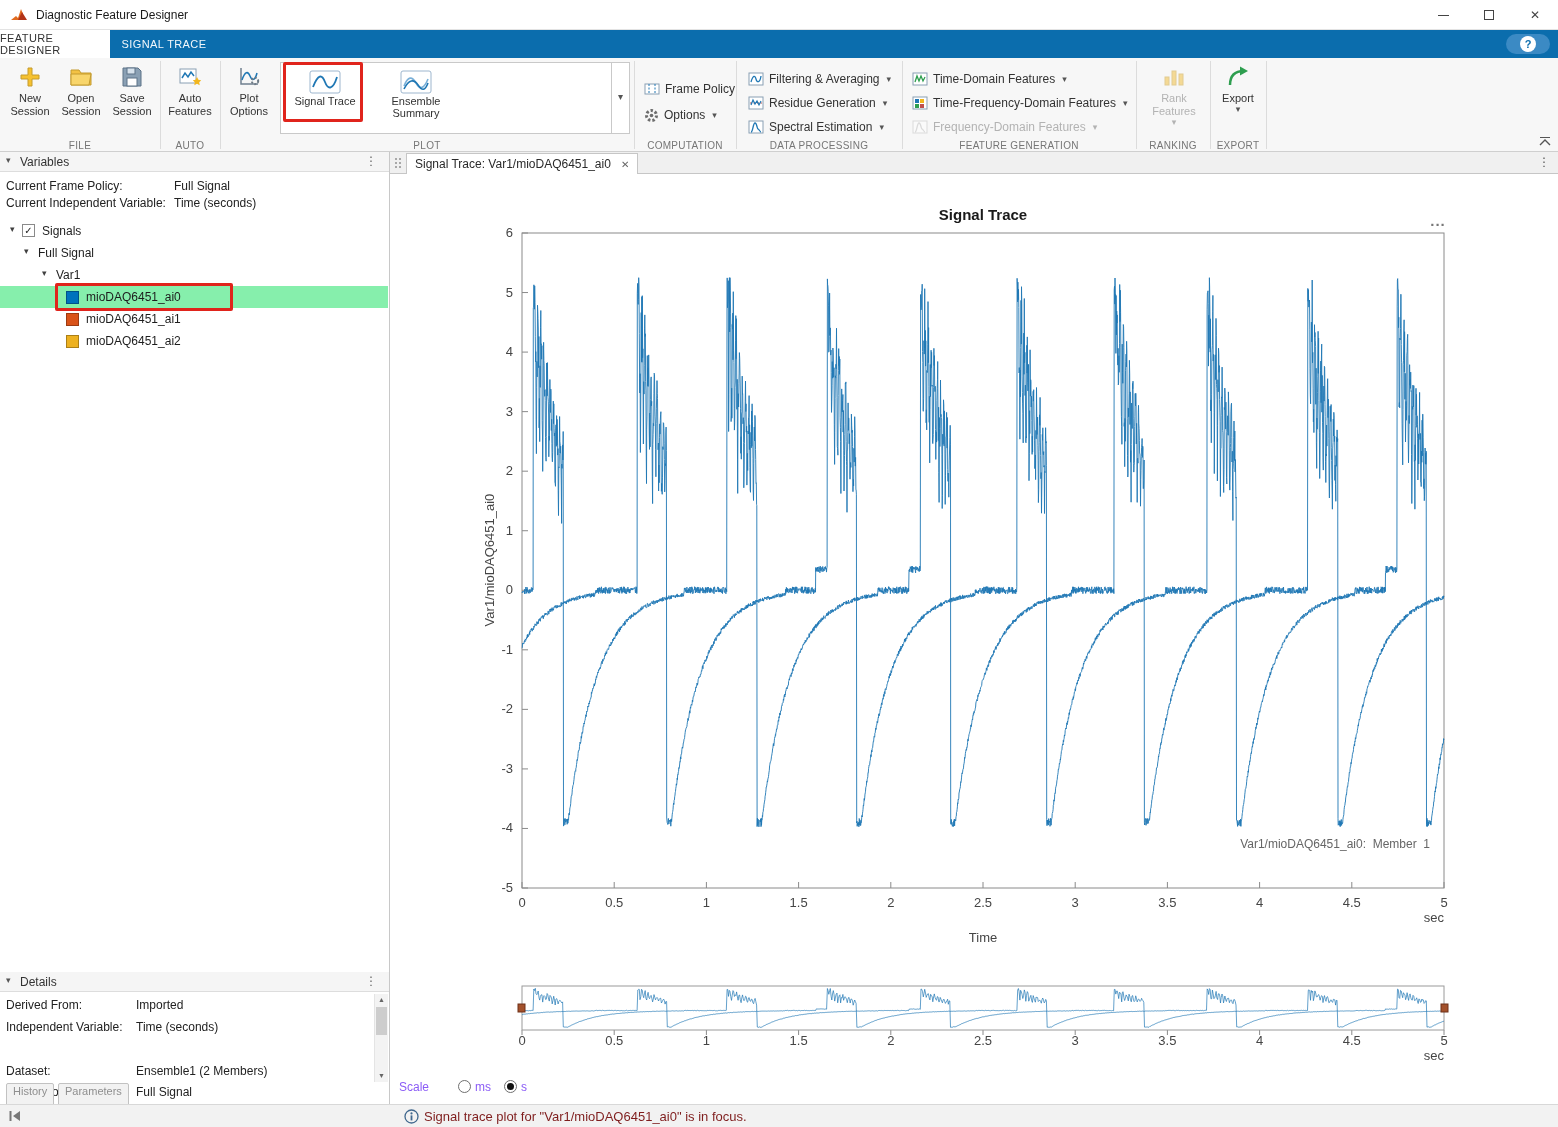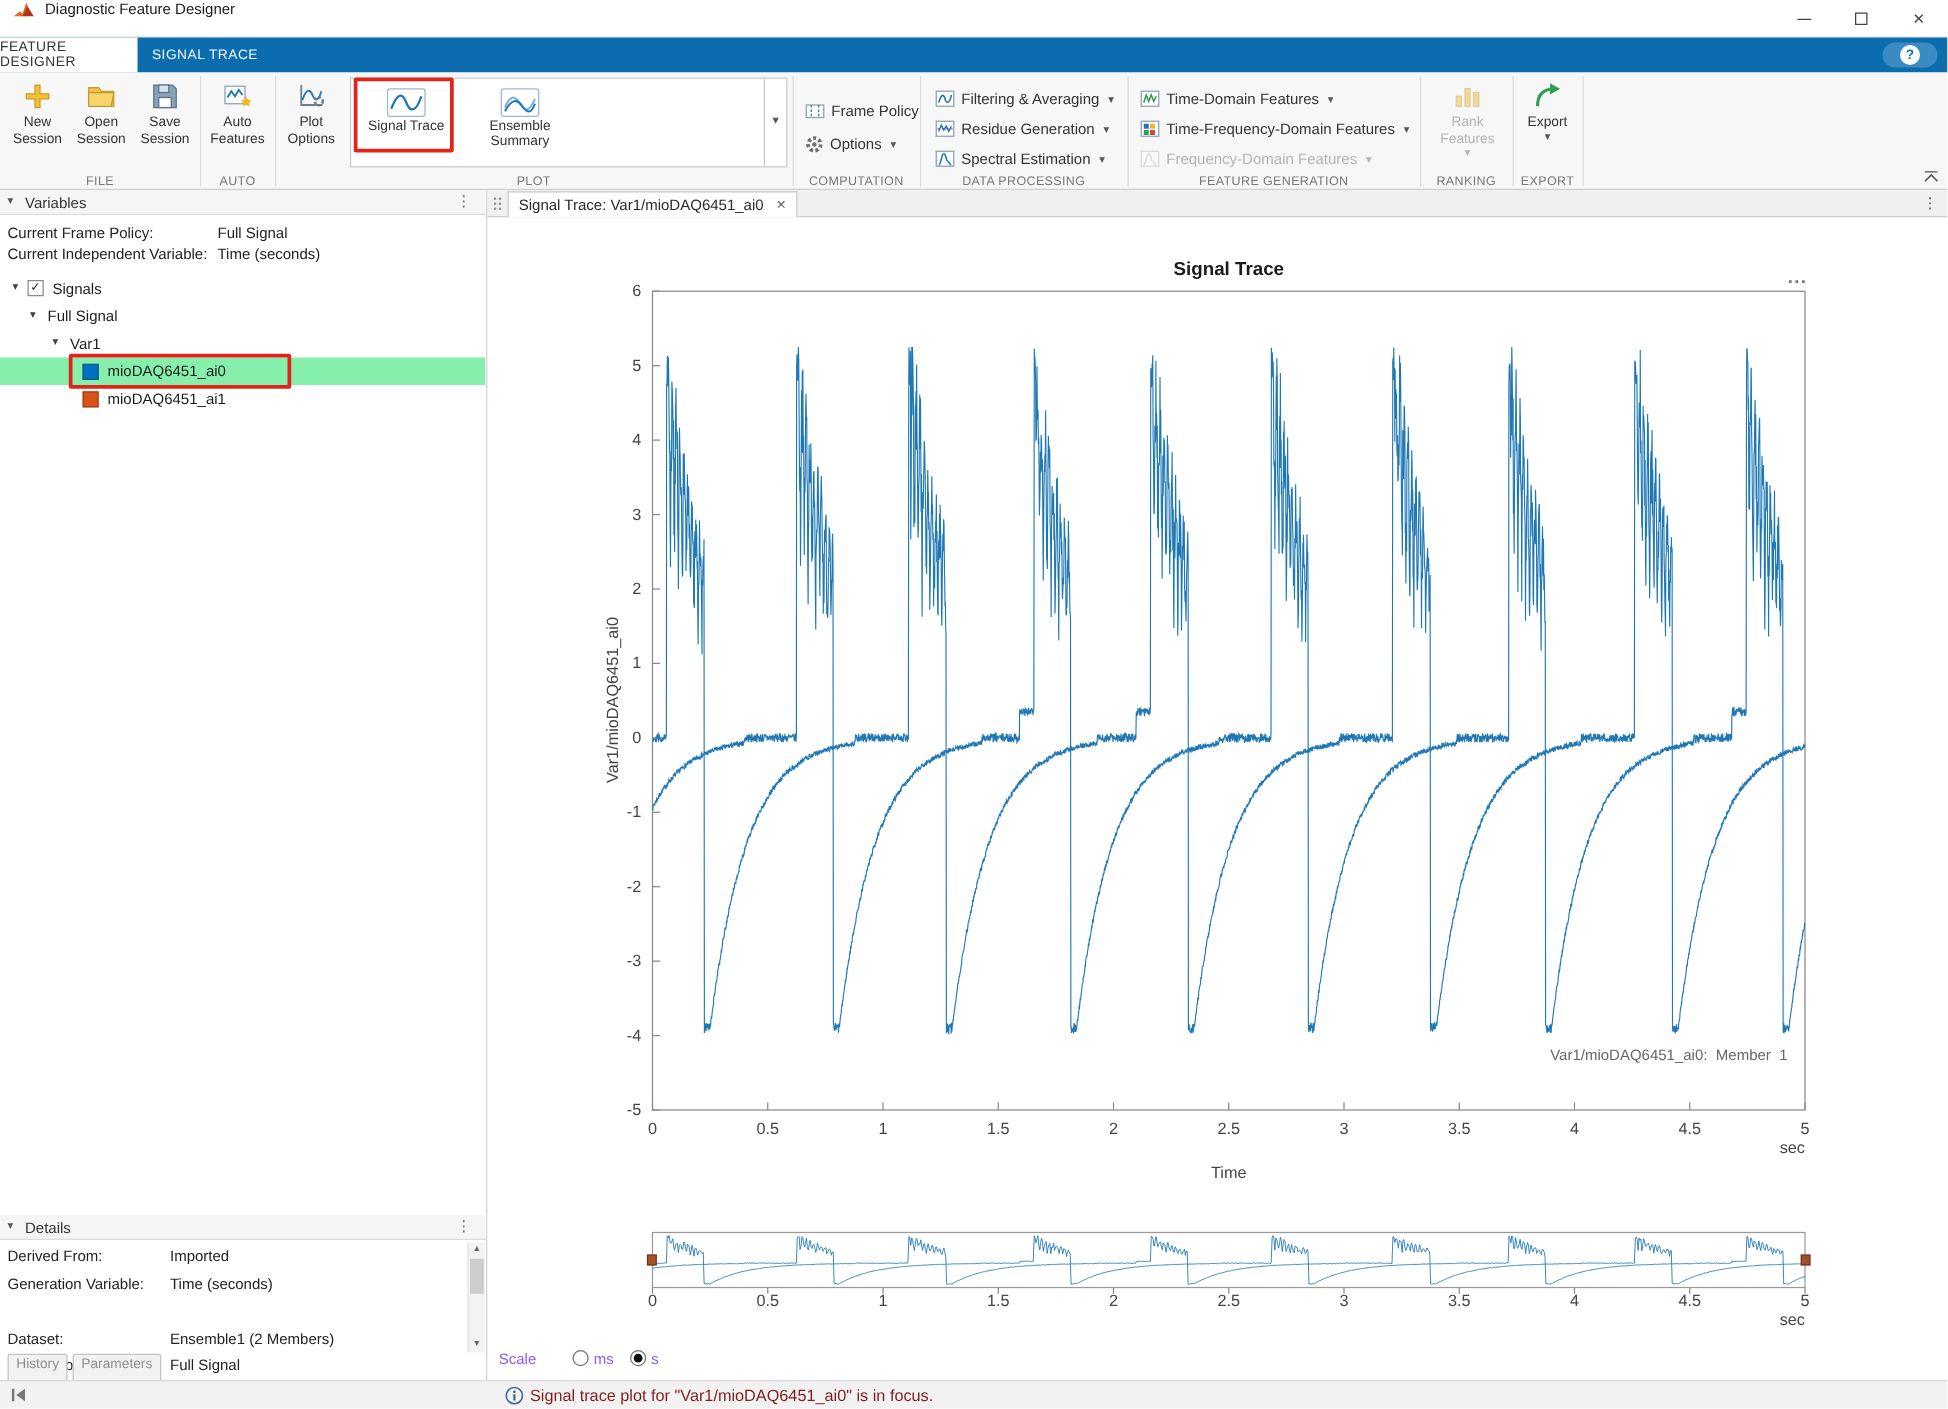--- a/index.html
+++ b/index.html
@@ -1,20 +1,20 @@
 <!DOCTYPE html>
 <html><head>
 <meta charset="utf-8">
 <style>
 *{margin:0;padding:0;box-sizing:border-box}
 html,body{width:1558px;height:1127px}
 body{font-family:"Liberation Sans",sans-serif;font-size:12px;color:#222;background:#fff;position:relative;overflow:hidden}
 svg{display:block}
 
-#titlebar{position:absolute;left:0;top:0;width:1558px;height:30px;background:#fff;border-bottom:1px solid #e3e3e3;display:flex;align-items:flex-start}
+#titlebar{position:absolute;left:0;top:0;width:1558px;height:30px;background:#fff;border-bottom:1px solid #e3e3e3;display:flex;align-items:center}
 #titlebar .mlogo{margin:0 8px 0 10px}
 #titlebar .title-text{font-size:12px;color:#1a1a1a}
 #wctrls{position:absolute;right:0;top:0;height:30px;display:flex}
 .wbtn{width:46px;height:30px;display:flex;align-items:center;justify-content:center;color:#444;font-size:12px;cursor:default}
 .ic-min{width:11px;height:1px;background:#444;display:block}
 .ic-max{width:10px;height:10px;border:1px solid #444;display:block}
 
 #tabstrip{position:absolute;left:0;top:30px;width:1558px;height:28px;background:#0b6dad}
 .apptab{position:absolute;top:0;height:28px;display:flex;align-items:center;justify-content:center;font-size:11px;letter-spacing:.4px}
 .apptab.active{background:#fff;color:#333}
@@ -344,33 +344,37 @@
     <span class="tlabel" style="left:56px">Var1</span>
   </div>
   <div class="trow sel" style="top:134px">
     <span class="swatch" style="left: 66px; background-color: rgb(0, 114, 189);"></span>
     <span class="tlabel" style="left:86px">mioDAQ6451_ai0</span>
   </div>
   <div class="trow" style="top:156px">
     <span class="swatch" style="left: 66px; background-color: rgb(217, 83, 25);"></span>
     <span class="tlabel" style="left:86px">mioDAQ6451_ai1</span>
   </div>
+  <div class="trow" style="top:178px">
+    <span class="swatch" style="left: 66px; background-color: rgb(237, 177, 32);"></span>
+    <span class="tlabel" style="left:86px">mioDAQ6451_ai2</span>
+  </div>
   <div class="hl-red" style="left: 55px; top: 131px; width: 178px; height: 28px; border-color: rgb(224, 36, 28);"></div>
 
   <div class="phead" style="top:820px">
     <span class="pexp">▾</span>
     <span class="phtitle">Details</span>
     <span class="pkebab">⋮</span>
   </div>
   <div class="inforow" style="top:842px">
     <span class="dlab">Derived From:</span>
     <span class="dval">Imported</span>
   </div>
   <div class="inforow" style="top:864px">
-    <span class="dlab">Generation Variable:</span>
+    <span class="dlab">Independent Variable:</span>
     <span class="dval">Time (seconds)</span>
   </div>
   <div class="inforow" style="top:929px">
     <span class="dlab">Frame Policy:</span>
     <span class="dval">Full Signal</span>
   </div>
   <div class="inforow" style="top:908px">
     <span class="dlab">Dataset:</span>
     <span class="dval">Ensemble1 (2 Members)</span>
   </div>

